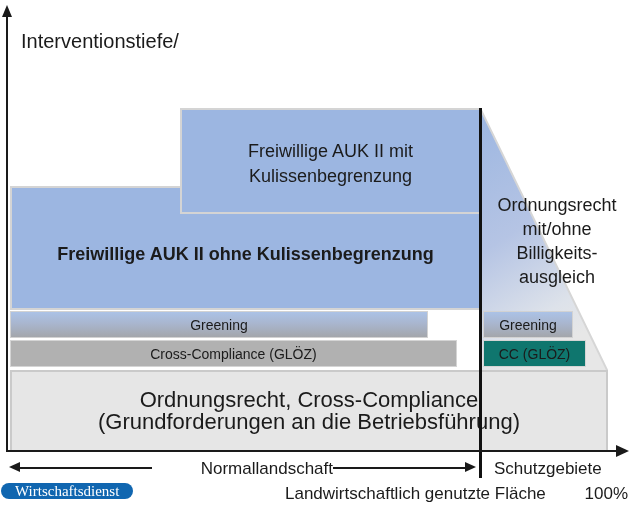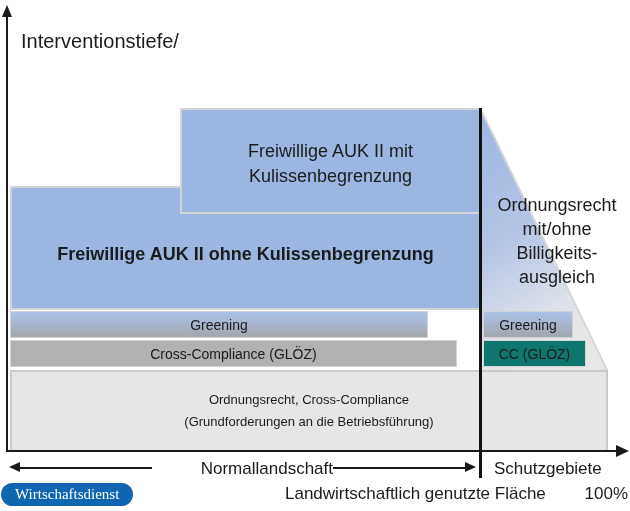--- a/index.html
+++ b/index.html
@@ -32,42 +32,42 @@
     background:linear-gradient(to bottom,#abc2e6 0%,#a9b6cf 45%,#a3a6ab 100%);
     border:1px solid #d2d2d2;}
   .bar-cc-left{left:10px;top:340px;width:447px;height:27px;background:#b1b1b1;
     border:1px solid #d4d4d4;}
   .bar-greening-right{left:483px;top:311px;width:90px;height:27px;
     background:linear-gradient(to bottom,#abc2e6 0%,#a9b6cf 45%,#a3a6ab 100%);
     border:1px solid #d2d2d2;}
   .bar-cc-right{left:483px;top:340px;width:103px;height:27px;background:#0f766e;
     border:1px solid #d4d4d4;}
   .box-base{left:10px;top:370px;width:598px;height:82px;background:#e6e6e6;
-    border:2px solid #cacaca;font-size:13px;line-height:22px;}
+    border:2px solid #cacaca;font-size:22px;line-height:22px;}
   
   .ord-label{left:484px;top:193px;width:146px;text-align:center;
     font-size:18px;line-height:24px;}
   
   .vline{left:479px;top:108px;width:3px;height:370px;background:#111;}
   
   .shaft{height:2px;background:#1a1a1a;top:467px;}
   .shaft-left{left:18px;width:134px;}
   .shaft-right{left:333px;width:134px;}
   .ah-left{left:9px;top:462px;width:0;height:0;
     border-top:5px solid transparent;border-bottom:5px solid transparent;
     border-right:11px solid #1a1a1a;}
   .ah-right{left:465px;top:462px;width:0;height:0;
     border-top:5px solid transparent;border-bottom:5px solid transparent;
     border-left:11px solid #1a1a1a;}
   .normal-label{left:152px;top:459px;width:181px;text-align:right;font-size:17px;}
   .schutz-label{left:494px;top:459px;font-size:17px;}
   .caption{left:285px;top:484px;width:343px;display:flex;font-size:17px;}
   .caption .val{margin-left:auto;}
   
-  .badge{left:1px;top:483px;height:23px;padding:0 14px;display:flex;
+  .badge{left:1px;top:483px;height:16px;padding:0 14px;display:flex;
     align-items:center;justify-content:center;background:#1066b0;color:#ffffff;
     border-radius:12px;font-family:"Liberation Serif",serif;font-size:15px;}
 </style>
 </head>
 <body>
 
 <div class="stage">
 
   <svg class="abs tri" width="127" height="262" viewBox="0 0 127 262">
     <defs>

